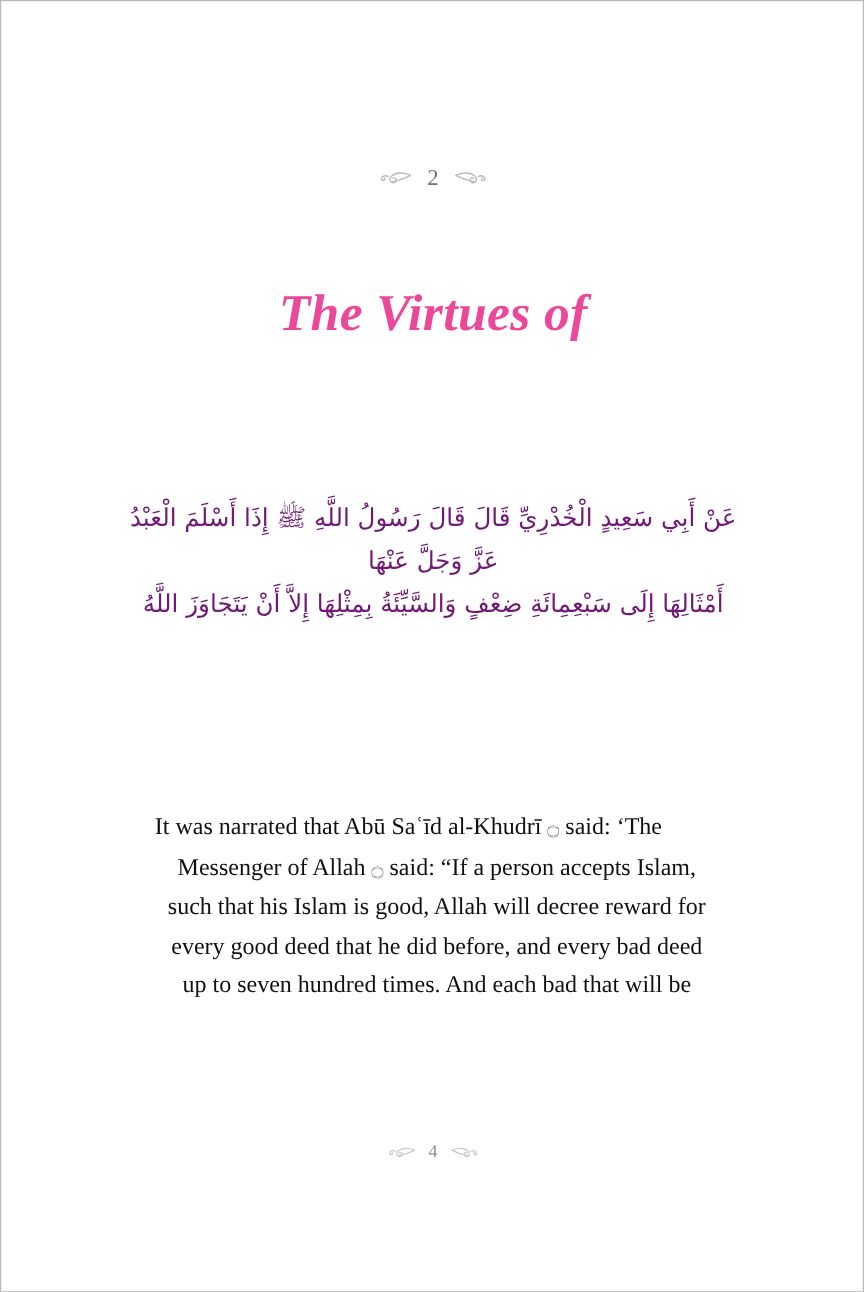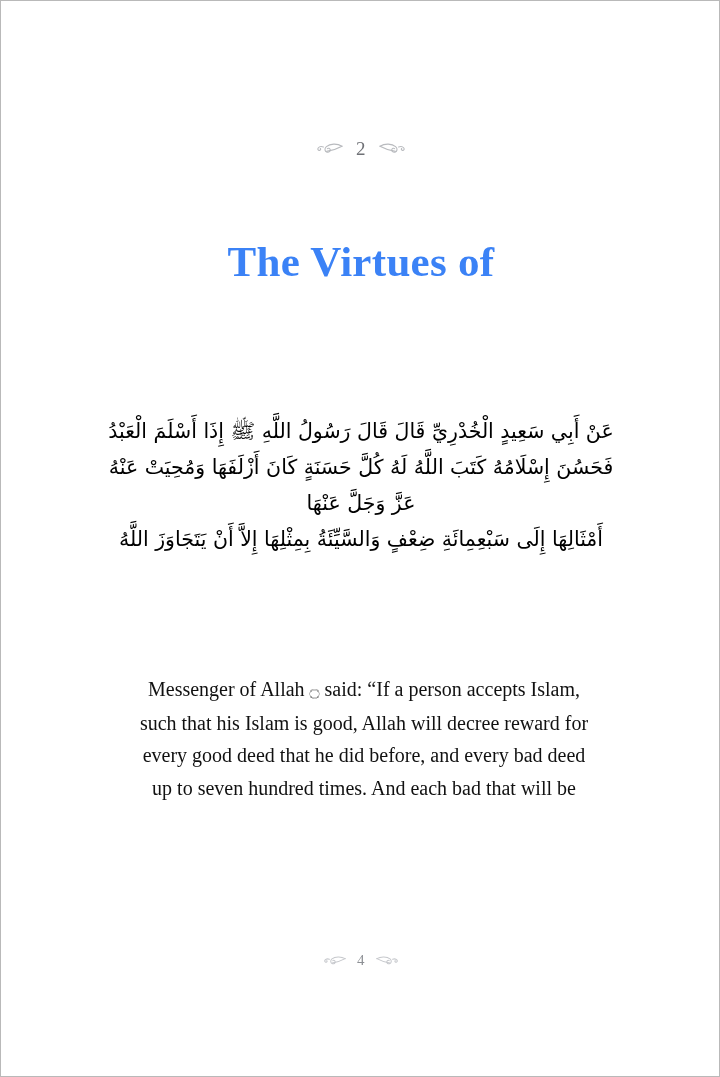--- a/index.html
+++ b/index.html
@@ -56,39 +56,40 @@
   .flourish svg { display: block; }
 
   
   .chapter-title {
     position: absolute;
     top: 206px;
     left: 60px;
     width: 600px;
     text-align: center;
     font-family: "Liberation Serif", "DejaVu Serif", serif;
+    font-style: italic;
     font-size: 43px;
     line-height: 52px;
-    color: #3b82f6;
+    color: #ec4899;
     letter-spacing: 0.3px;
   }
   .chapter-title .tline { display: block; white-space: nowrap; }
 
   
   .arabic-block {
     position: absolute;
     top: 412px;
     left: 100px;
     width: 520px;
     direction: rtl;
     text-align: center;
     font-family: "DejaVu Sans", "Liberation Sans", sans-serif;
     font-size: 20.5px;
     line-height: 36px;
-    color: #000000;
+    color: #701a75;
   }
   .arabic-block .aline {
     display: block;
     white-space: nowrap;
   }
 
   
   .translation {
     position: absolute;
     top: 672px;
@@ -158,26 +159,26 @@
       </span>
     </span>
   </div>
 
   <h1 class="chapter-title">
     <span class="tline">The Virtues of</span>
   </h1>
 
   <div class="arabic-block">
     <span class="aline">عَنْ أَبِي سَعِيدٍ الْخُدْرِيِّ قَالَ قَالَ رَسُولُ اللَّهِ ﷺ إِذَا أَسْلَمَ الْعَبْدُ</span>
-    <span class="aline">فَحَسُنَ إِسْلَامُهُ كَتَبَ اللَّهُ لَهُ كُلَّ حَسَنَةٍ كَانَ أَزْلَفَهَا وَمُحِيَتْ عَنْهُ</span>
     <span class="aline">عَزَّ وَجَلَّ عَنْهَا</span>
     <span class="aline">أَمْثَالِهَا إِلَى سَبْعِمِائَةِ ضِعْفٍ وَالسَّيِّئَةُ بِمِثْلِهَا إِلاَّ أَنْ يَتَجَاوَزَ اللَّهُ</span>
   </div>
 
   <div class="translation">
+    <span class="eline first">It was narrated that Abū Saʿīd al-Khudrī <span class="hon">۝</span> said: ‘The</span>
     <span class="eline">Messenger of Allah <span class="hon">۝</span> said: “If a person accepts Islam,</span>
     <span class="eline">such that his Islam is good, Allah will decree reward for</span>
     <span class="eline">every good deed that he did before, and every bad deed</span>
     <span class="eline">up to seven hundred times. And each bad that will be</span>
   </div>
 
   <div class="page-footer">
     <span class="ornament-row">
       <span class="flourish">
         <svg viewBox="0 0 26 16" width="22" height="14" aria-hidden="true">

